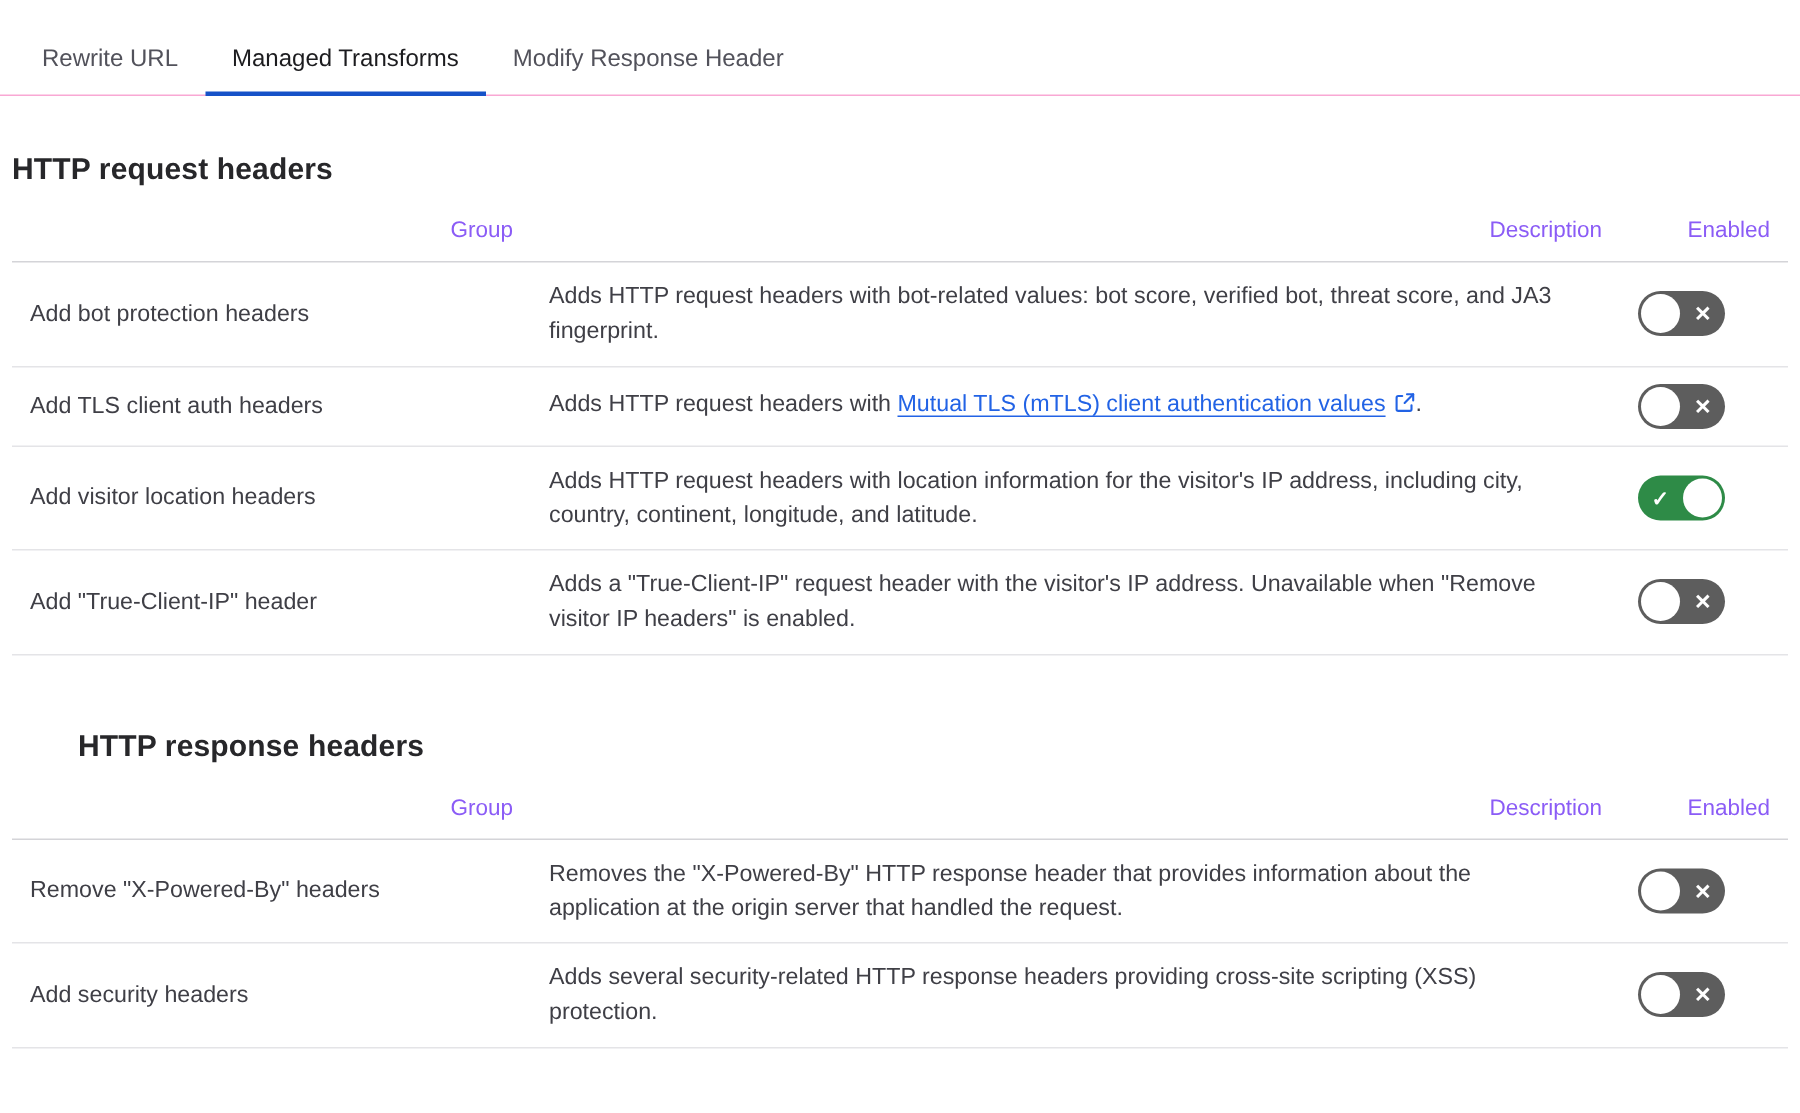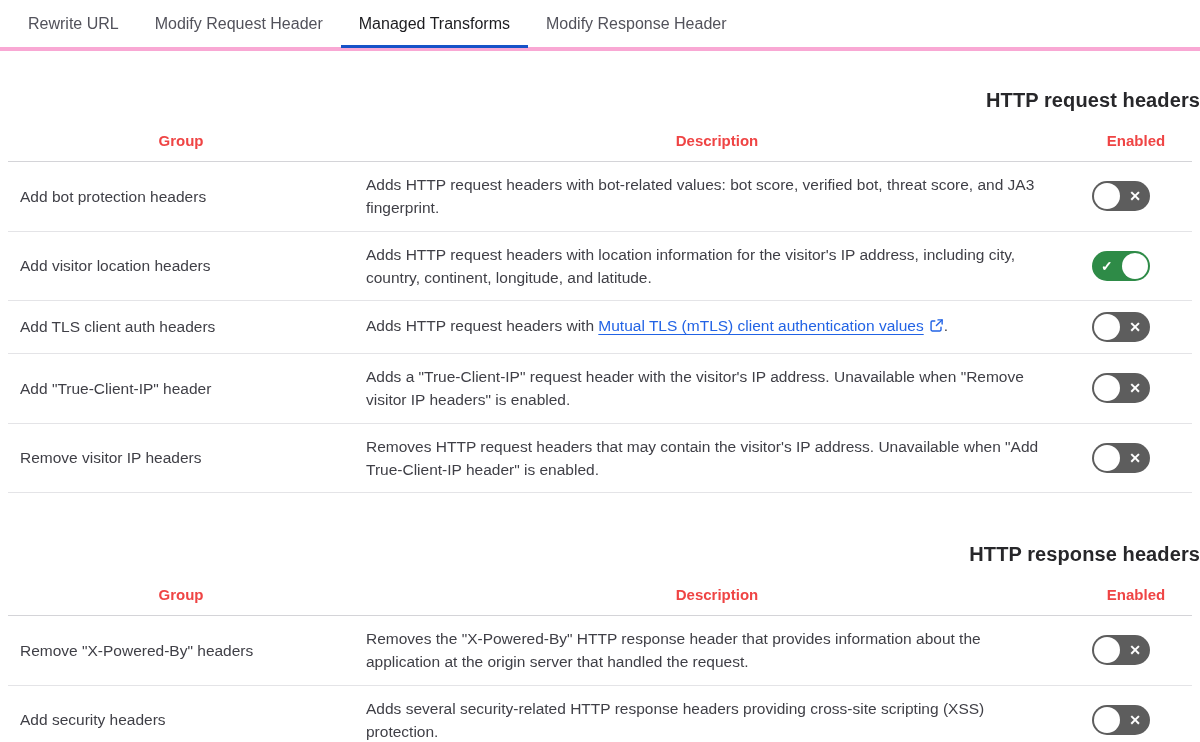--- a/index.html
+++ b/index.html
@@ -9,21 +9,22 @@
     font-family: "Liberation Sans", sans-serif;
     color: #3f3f46;
     overflow: hidden;
   }
 
   
   .tabbar {
     display: flex;
     align-items: flex-start;
     padding: 0 10px;
-    border-bottom: 4px solid #f9a8d4;
+    border-bottom: 1px solid #f9a8d4;
+    margin-top: 16px;
   }
   .tab {
     font-size: 16px;
     color: #52525b;
     padding: 15px 18px 12px 18px;
     border-bottom: 3px solid transparent;
     margin-bottom: -1px;
     cursor: pointer;
     white-space: nowrap;
   }
@@ -31,21 +32,20 @@
     color: #1c1c1f;
     border-bottom-color: #1652c8;
   }
 
   
   .section-head {
     display: flex;
     align-items: center;
     margin: 38px 0 10px 0;
     padding-left: 8px;
-    justify-content: flex-end;
   }
   .section-title {
     font-size: 20px;
     font-weight: 700;
     color: #27272a;
     letter-spacing: 0.1px;
   }
   .badge {
     display: inline-flex;
     align-items: center;
@@ -62,24 +62,24 @@
 
   .section-head.second { margin-top: 50px; margin-left: 44px; }
 
   
   .tbl-wrap { padding: 0 8px; }
   table { width: 100%; border-collapse: collapse; table-layout: fixed; }
   col.c-group { width: 346px; }
   col.c-desc  { width: auto; }
   col.c-enabled { width: 112px; }
   th {
-    text-align: center;
+    text-align: right;
     font-size: 15px;
-    font-weight: 700;
-    color: #ef4444;
+    font-weight: 400;
+    color: #8b5cf6;
     padding: 10px 12px 12px 12px;
     border-bottom: 1px solid #d4d4d8;
   }
   th:first-child { padding-left: 12px; }
   td {
     font-size: 15.5px;
     color: #3f3f46;
     line-height: 1.5;
     padding: 11px 12px;
     border-bottom: 1px solid #e4e4e7;
@@ -125,21 +125,20 @@
   .toggle.off .glyph { right: 9px; }
   .toggle.on { background: #2e8b47; }
   .toggle.on .knob { right: 2px; }
   .toggle.on .glyph { left: 9px; }
 </style>
 </head>
 <body>
 
 <nav class="tabbar">
     <div class="tab">Rewrite URL</div>
-    <div class="tab">Modify Request Header</div>
     <div class="tab active">Managed Transforms</div>
     <div class="tab">Modify Response Header</div>
   </nav>
 
 <div class="section-head">
   <span class="section-title">HTTP request headers</span>
 </div>
 
 <div class="tbl-wrap">
   <table>
@@ -160,56 +159,46 @@
     <td>Add bot protection headers</td>
     <td class="desc">Adds HTTP request headers with bot-related values: bot score, verified bot, threat score, and JA3 fingerprint.</td>
     <td>
       <button class="toggle off">
         <span class="knob"></span>
         <span class="glyph">✕</span>
       </button>
     </td>
   </tr>
         <tr>
-    <td>Add visitor location headers</td>
-    <td class="desc">Adds HTTP request headers with location information for the visitor's IP address, including city, country, continent, longitude, and latitude.</td>
-    <td>
-      <button class="toggle on">
-        <span class="knob"></span>
-        <span class="glyph">✓</span>
-      </button>
-    </td>
-  </tr>
-        <tr>
     <td>Add TLS client auth headers</td>
     <td class="desc">Adds HTTP request headers with <a href="#" class="link">Mutual TLS (mTLS) client authentication values</a><span class="ext-icon"><svg viewBox="0 0 16 16" width="15" height="15" fill="none" stroke="currentColor" stroke-width="1.5" stroke-linecap="round" stroke-linejoin="round">
                 <path d="M6.2 3.2H3.4c-.7 0-1.2.5-1.2 1.2v8.2c0 .7.5 1.2 1.2 1.2h8.2c.7 0 1.2-.5 1.2-1.2V9.8"></path>
                 <path d="M9.6 2h4.4v4.4"></path>
                 <path d="M14 2L7.9 8.1"></path>
               </svg></span>.</td>
     <td>
       <button class="toggle off">
         <span class="knob"></span>
         <span class="glyph">✕</span>
       </button>
     </td>
   </tr>
         <tr>
+    <td>Add visitor location headers</td>
+    <td class="desc">Adds HTTP request headers with location information for the visitor's IP address, including city, country, continent, longitude, and latitude.</td>
+    <td>
+      <button class="toggle on">
+        <span class="knob"></span>
+        <span class="glyph">✓</span>
+      </button>
+    </td>
+  </tr>
+        <tr>
     <td>Add "True-Client-IP" header</td>
     <td class="desc">Adds a "True-Client-IP" request header with the visitor's IP address. Unavailable when "Remove visitor IP headers" is enabled.</td>
-    <td>
-      <button class="toggle off">
-        <span class="knob"></span>
-        <span class="glyph">✕</span>
-      </button>
-    </td>
-  </tr>
-        <tr>
-    <td>Remove visitor IP headers</td>
-    <td class="desc">Removes HTTP request headers that may contain the visitor's IP address. Unavailable when "Add True-Client-IP header" is enabled.</td>
     <td>
       <button class="toggle off">
         <span class="knob"></span>
         <span class="glyph">✕</span>
       </button>
     </td>
   </tr>
       </tbody>
   </table>
 </div>

